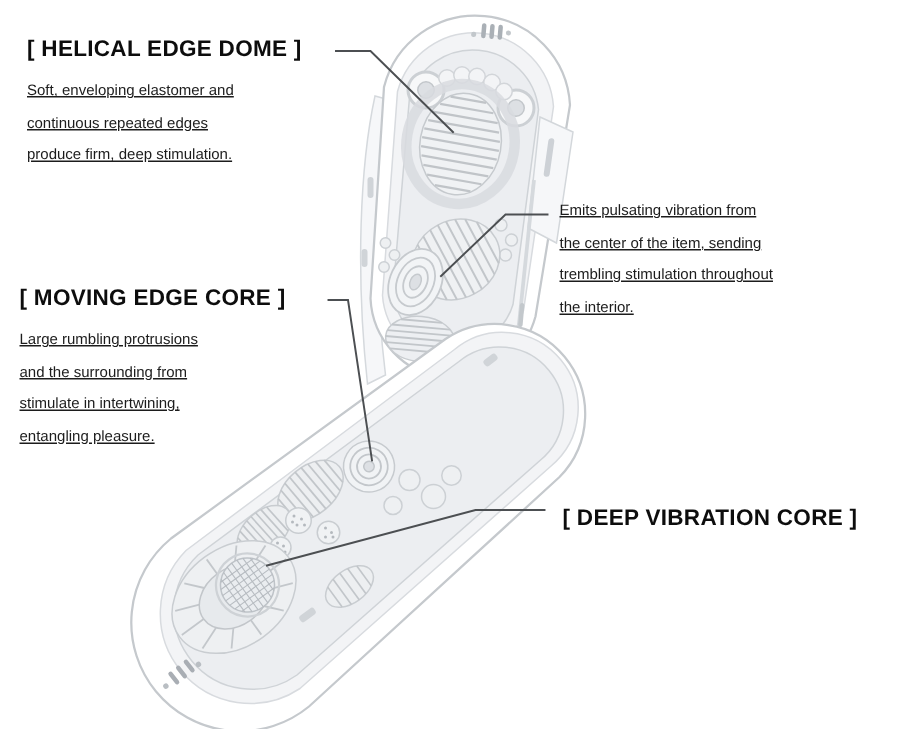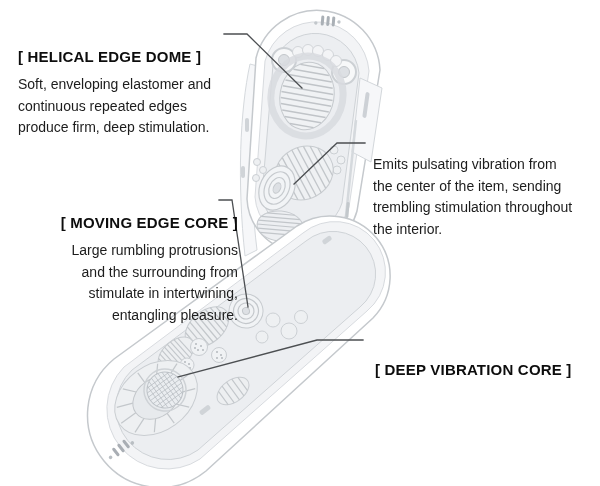--- a/index.html
+++ b/index.html
@@ -1,31 +1,31 @@
 <!DOCTYPE html>
 <html><head>
 <meta charset="utf-8">
 <style>
   html,body{margin:0;padding:0;background:#ffffff;}
   #stage{
     position:relative;width:600px;height:486px;background:#ffffff;overflow:hidden;
     font-family:"Liberation Sans","DejaVu Sans",sans-serif;
   }
   #figure-svg{position:absolute;left:0;top:0;width:600px;height:486px;}
-  .annotation{position:absolute;color:#121212;margin-top:24px;}
+  .annotation{position:absolute;color:#121212;}
   .annotation h3{
     margin:0 0 10px 0;font-size:15px;line-height:14px;font-weight:bold;
     letter-spacing:.2px;white-space:nowrap;color:#0d0d0d;
   }
   .annotation p{
-    margin:0;font-size:14px;line-height:21.5px;white-space:pre-line;color:#1c1c1c;
+    margin:0;font-size:10px;line-height:21.5px;white-space:pre-line;color:#1c1c1c;text-decoration:underline;
   }
   #ann-helical{left:18px;top:26px;width:230px;}
   #ann-central{left:373px;top:130px;width:225px;}
-  #ann-moving{left:13px;top:192px;width:225px;text-align:right;}
+  #ann-moving{left:13px;top:192px;width:225px;}
   #ann-deep{left:375px;top:339px;width:222px;}
 </style>
 </head>
 <body>
 
 <div id="stage">
 
   <svg id="figure-svg" viewBox="0 0 600 486" aria-hidden="true">
 
     <g>

